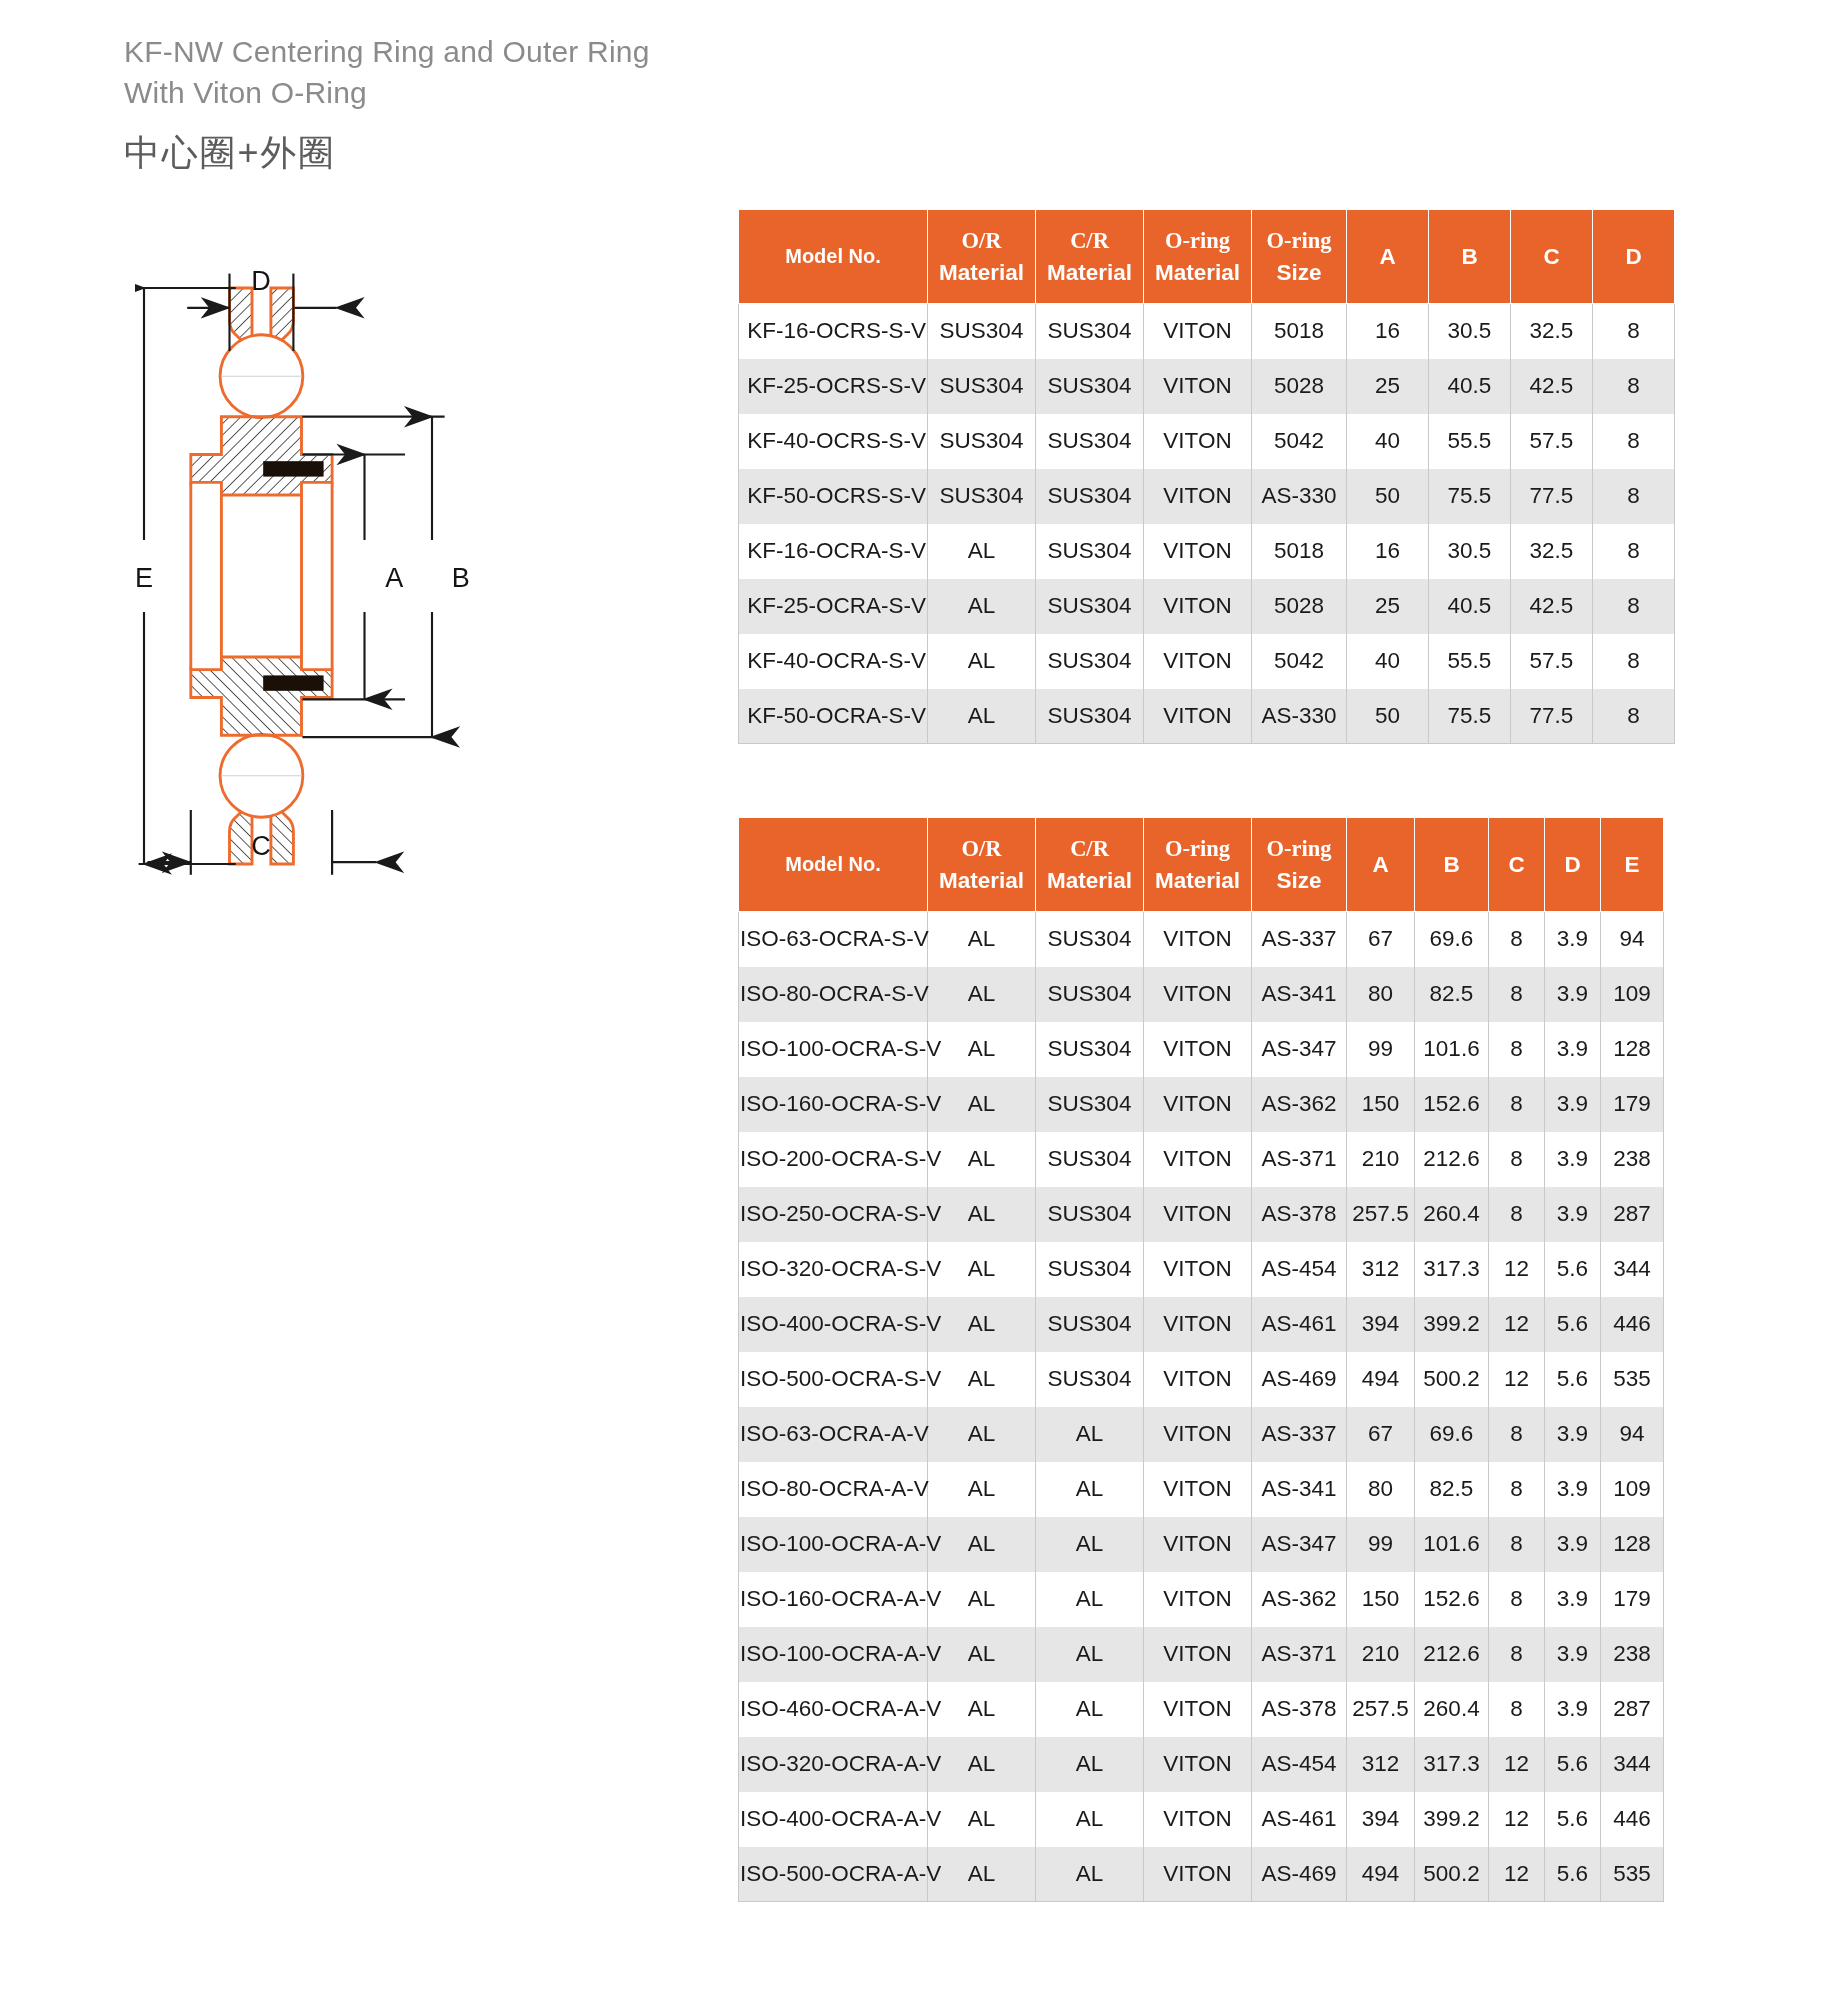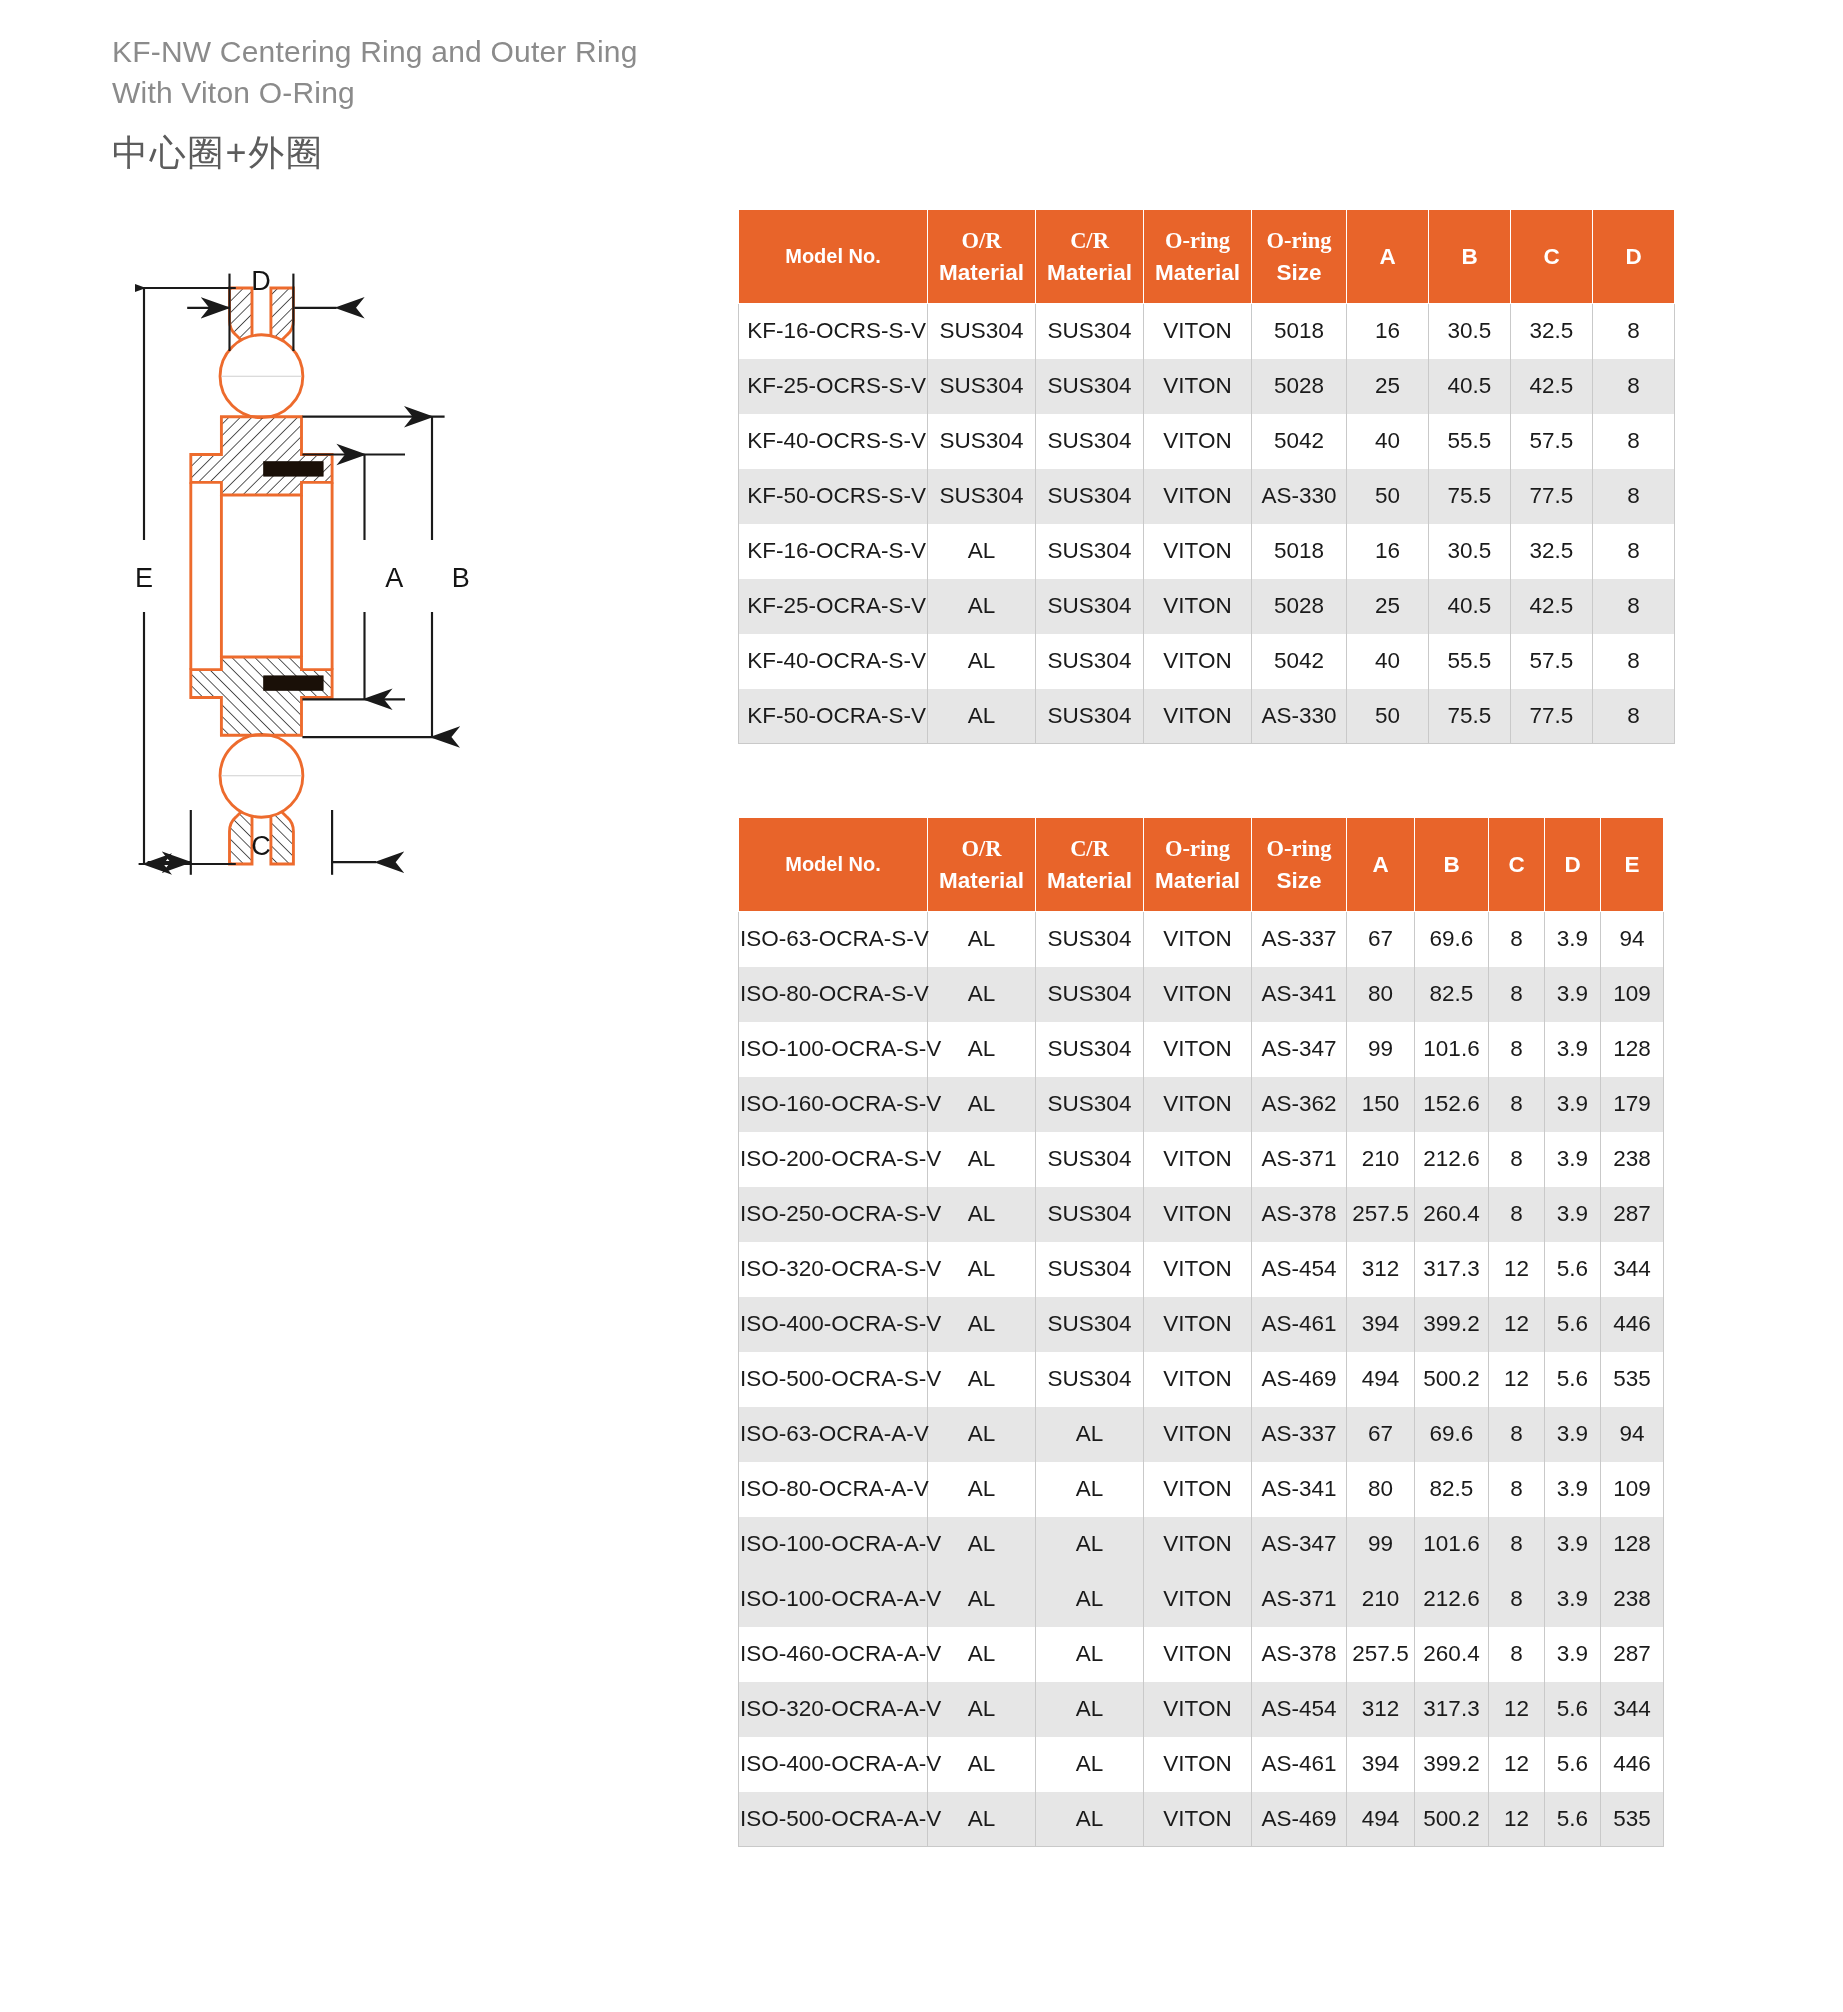--- a/index.html
+++ b/index.html
@@ -10,21 +10,21 @@
   body {
     width: 1843px; height: 2013px;
     font-family: "Liberation Sans", sans-serif;
     position: relative;
     overflow: hidden;
   }
 
   
   #title-block {
     position: absolute;
-    left: 112px; top: 32px;
+    left: 124px; top: 32px;
     width: 684px;
   }
   .title-line {
     font-size: 30px;
     color: #8b8b8b;
     line-height: 1.36;
     letter-spacing: 0.2px;
     white-space: nowrap;
   }
   .title-cn {
@@ -517,20 +517,32 @@
           <td>AL</td>
           <td>AL</td>
           <td>VITON</td>
           <td>AS-347</td>
           <td>99</td>
           <td>101.6</td>
           <td>8</td>
           <td>3.9</td>
           <td>128</td>
         </tr>
+        <tr>
+          <td class="model-cell">ISO-160-OCRA-A-V</td>
+          <td>AL</td>
+          <td>AL</td>
+          <td>VITON</td>
+          <td>AS-362</td>
+          <td>150</td>
+          <td>152.6</td>
+          <td>8</td>
+          <td>3.9</td>
+          <td>179</td>
+        </tr>
         <tr class="alt">
           <td class="model-cell">ISO-100-OCRA-A-V</td>
           <td>AL</td>
           <td>AL</td>
           <td>VITON</td>
           <td>AS-371</td>
           <td>210</td>
           <td>212.6</td>
           <td>8</td>
           <td>3.9</td>

